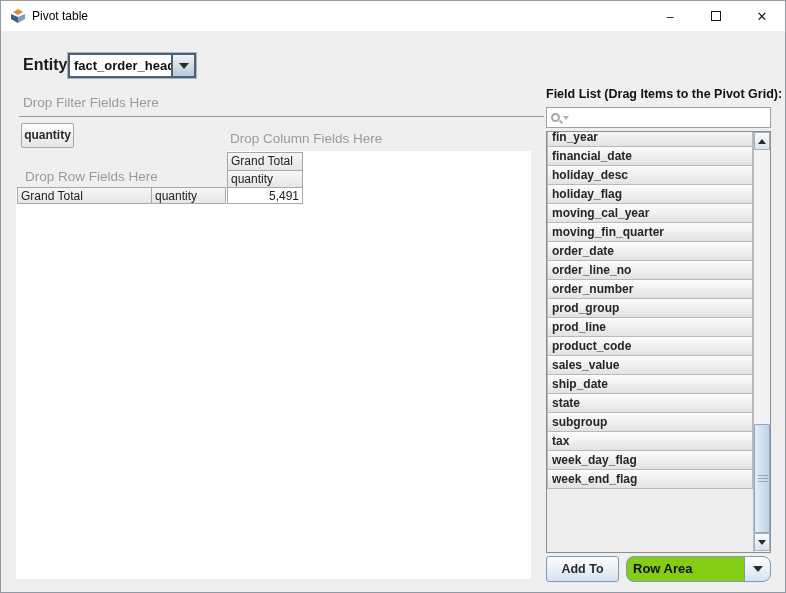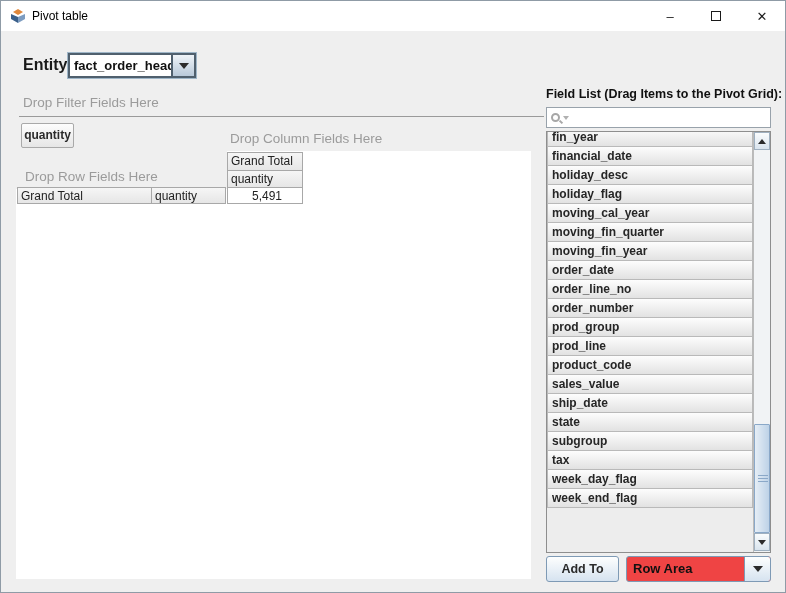--- a/index.html
+++ b/index.html
@@ -46,21 +46,21 @@
   .hint-col { left:214px; top:46px; }
   .hint-row { left:9px; top:84px; }
   .separator { position:absolute; left:3px; top:31px; width:525px; height:1px; background:#9a9a9a; }
 
   .chip { position:absolute; left:5px; top:38px; width:53px; height:25px;
           background:linear-gradient(#fdfdfd,#e6e6e6); border:1px solid #a9a9a9; border-radius:2px;
           font-size:12px; font-weight:bold; color:#2b2b2b; text-align:center; line-height:23px; }
 
   .pcell { position:absolute; font-size:12px; color:#222; border:1px solid #a8a8a8;
            background:linear-gradient(#f6f6f6,#e6e6e6); padding:1px 2px 0 3px; white-space:nowrap; overflow:hidden; }
-  .pcell.value { background:#ffffff; text-align:right; padding-right:20px; }
+  .pcell.value { background:#ffffff; text-align:right; padding-right:3px; }
 
   
   .colhdr1 { left:211px; top:67px; width:76px; height:19px; }
   .colhdr2 { left:211px; top:85px; width:76px; height:18px; }
   .rowc1   { left:1px;   top:102px; width:135px; height:17px; }
   .rowc2   { left:135px; top:102px; width:75px; height:17px; }
   .rowval  { left:211px; top:102px; width:76px; height:17px; }
 
   
   .fl-header { position:absolute; left:545px; top:56px; font-size:12.5px; font-weight:bold; color:#111; }
@@ -94,21 +94,21 @@
               border-top:5px solid #2b2b2b; }
   .sb-thumb { position:absolute; left:0; top:292px; width:16px; height:109px;
               background:linear-gradient(90deg,#e6eef6,#bdd2e7); border:1px solid #8aa8c8; border-radius:1px; }
   .sb-grip { position:absolute; left:3px; top:50px; width:10px; height:1px; background:#8aa8c8;
              box-shadow:0 3px 0 #8aa8c8, 0 6px 0 #8aa8c8; }
 
   .addto-btn { position:absolute; left:545px; top:525px; width:73px; height:26px;
                background:linear-gradient(#fdfefe,#d6e3f0); border:1px solid #7e9ab5; border-radius:3px;
                font-family:"Liberation Sans",sans-serif; font-size:12.5px; font-weight:bold; color:#2b2b2b; }
   .area-combo { position:absolute; left:625px; top:525px; width:145px; height:26px;
-                border:1px solid #7e9ab5; border-radius:3px; background:#ef4444; display:flex; overflow:hidden; }
+                border:1px solid #7e9ab5; border-radius:8px; background:#84cc16; display:flex; overflow:hidden; }
   .area-combo .combo-text { flex:1; font-size:13px; font-weight:bold; color:#111; padding:4px 0 0 6px; }
   .area-arrow { width:26px; border-left:1px solid #7e9ab5;
                 background:linear-gradient(#fdfefe,#d6e3f0); display:flex; align-items:center; justify-content:center; }
 </style>
 </head>
 <body>
 
 <div class="window">
 
   <div class="titlebar">
@@ -167,21 +167,20 @@
     </div>
 
     <div class="field-list">
       <div class="items">
           <div class="fl-item">fin_year</div>
           <div class="fl-item">financial_date</div>
           <div class="fl-item">holiday_desc</div>
           <div class="fl-item">holiday_flag</div>
           <div class="fl-item">moving_cal_year</div>
           <div class="fl-item">moving_fin_quarter</div>
-          <div class="fl-item">moving_fin_year</div>
           <div class="fl-item">order_date</div>
           <div class="fl-item">order_line_no</div>
           <div class="fl-item">order_number</div>
           <div class="fl-item">prod_group</div>
           <div class="fl-item">prod_line</div>
           <div class="fl-item">product_code</div>
           <div class="fl-item">sales_value</div>
           <div class="fl-item">ship_date</div>
           <div class="fl-item">state</div>
           <div class="fl-item">subgroup</div>

